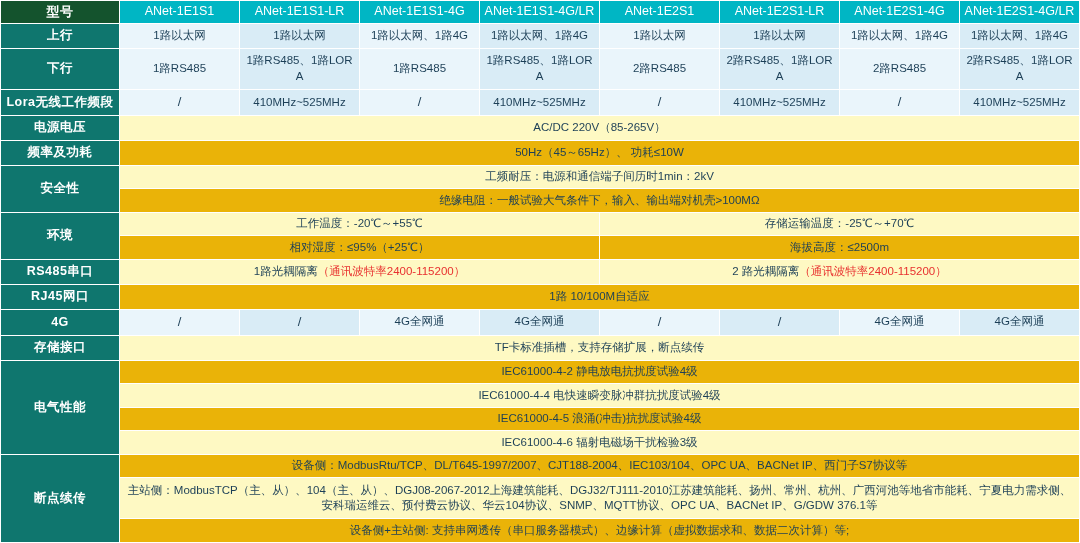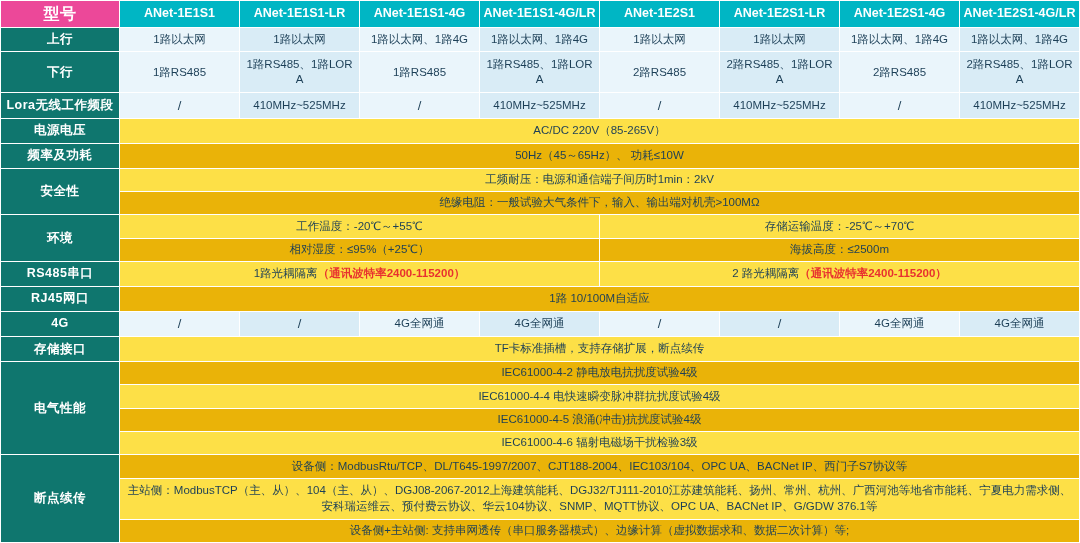--- a/index.html
+++ b/index.html
@@ -35,32 +35,32 @@
     color: #ffffff;
     font-weight: bold;
     font-size: 12.5px;
     width: 112px;
     letter-spacing: 0.5px;
   }
   
   .colhead {
     background: #00b6c4;
     color: #ffffff;
-    font-weight: bold;
+    font-weight: normal;
     font-size: 12.5px;
   }
   thead .rowhead {
-    background: #ec4899;
-    font-size: 16px;
+    background: #14532d;
+    font-size: 13px;
   }
   .cell-a { background: #eaf5fb; }
   .cell-b { background: #d9ecf6; }
-  .merge { background: #fde047; }
+  .merge { background: #fef9c3; }
   .merge-b { background: #eab308; }
-  .redtxt { color: #e8312f; font-weight: bold; }
+  .redtxt { color: #e8312f; }
   .proto-cell {
     text-align: left;
     padding: 4px 16px;
     line-height: 1.7;
     margin-left: 37px;
   }
   .nowrap-slash { font-size: 13px; }
 </style>
 </head>
 <body>

